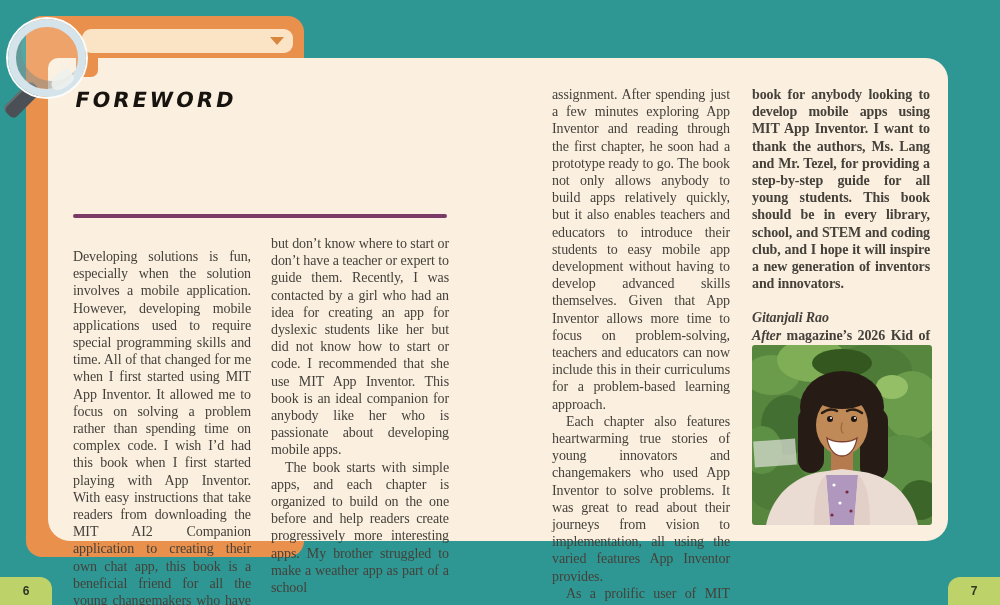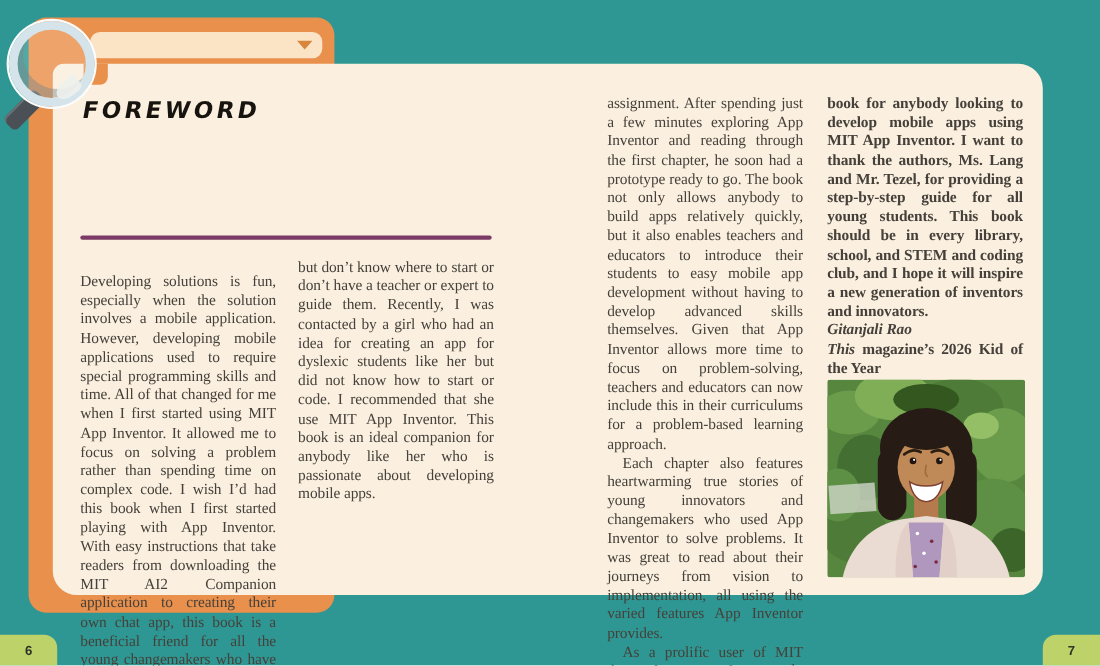--- a/index.html
+++ b/index.html
@@ -71,21 +71,21 @@
     font-size:14px; line-height:17.2px; text-align:justify;
     letter-spacing:-0.1px;
   }
   .col p { margin:0; }
   .col p.indent { text-indent:14px; }
   #col1 { left:73px;  top:248px; }
   #col2 { left:271px; top:235px; }
   #col3 { left:552px; top:86px; }
   #col4 { left:752px; top:86px;font-weight:bold; }
 
-  .signature { }
+  .signature { margin-top:17px; }
   .sig-name { font-style:italic; }
   .sig-italic { font-style:italic; }
   .sig-roman { font-style:normal; }
 
   .photo {
     position:absolute; left:752px; top:345px; width:180px; height:180px;
     border-radius:3px; overflow:hidden;
   }
   .photo svg { display:block; }
 
@@ -121,33 +121,34 @@
   <div class="title">FOREWORD</div>
 
   <div class="rule"></div>
 
   <div class="col" id="col1">
     <p>Developing solutions is fun, especially when the solution involves a mobile application. However, developing mobile applications used to require special programming skills and time. All of that changed for me when I first started using MIT App Inventor. It allowed me to focus on solving a problem rather than spending time on complex code. I wish I’d had this book when I first started playing with App Inventor. With easy instructions that take readers from downloading the MIT AI2 Companion application to creating their own chat app, this book is a beneficial friend for all the young changemakers who have ideas</p>
   </div>
 
   <div class="col" id="col2">
     <p>but don’t know where to start or don’t have a teacher or expert to guide them. Recently, I was contacted by a girl who had an idea for creating an app for dyslexic students like her but did not know how to start or code. I recommended that she use MIT App Inventor. This book is an ideal companion for anybody like her who is passionate about developing mobile apps.</p>
+    <p class="indent">The book starts with simple apps, and each chapter is organized to build on the one before and help readers create progressively more interesting apps. My brother struggled to make a weather app as part of a school</p>
   </div>
 
   <div class="col" id="col3">
     <p>assignment. After spending just a few minutes exploring App Inventor and reading through the first chapter, he soon had a prototype ready to go. The book not only allows anybody to build apps relatively quickly, but it also enables teachers and educators to introduce their students to easy mobile app development without having to develop advanced skills themselves. Given that App Inventor allows more time to focus on problem-solving, teachers and educators can now include this in their curriculums for a problem-based learning approach.</p>
     <p class="indent">Each chapter also features heartwarming true stories of young innovators and changemakers who used App Inventor to solve problems. It was great to read about their journeys from vision to implementation, all using the varied features App Inventor provides.</p>
     <p class="indent">As a prolific user of MIT App Inventor, I strongly recommend this</p>
   </div>
 
   <div class="col" id="col4">
     <p>book for anybody looking to develop mobile apps using MIT App Inventor. I want to thank the authors, Ms. Lang and Mr. Tezel, for providing a step-by-step guide for all young students. This book should be in every library, school, and STEM and coding club, and I hope it will inspire a new generation of inventors and innovators.</p>
     <div class="signature">
       <p class="sig-name">Gitanjali Rao</p>
-      <p class="sig-mag"><span class="sig-italic">This</span><span class="sig-roman"> magazine’s 2026 Kid of the Year</span></p>
+      <p class="sig-mag"><span class="sig-italic">After</span><span class="sig-roman"> magazine’s 2026 Kid of the Year</span></p>
     </div>
   </div>
 
   <div class="photo">
     <svg width="180" height="180" viewBox="0 0 180 180" xmlns="http://www.w3.org/2000/svg">
       <rect width="180" height="180" fill="#57863f"></rect>
       <ellipse cx="20" cy="30" rx="28" ry="20" fill="#6b9c4c"></ellipse>
       <ellipse cx="60" cy="15" rx="35" ry="22" fill="#7fae57"></ellipse>
       <ellipse cx="120" cy="25" rx="40" ry="26" fill="#4e7c38"></ellipse>
       <ellipse cx="90" cy="18" rx="30" ry="14" fill="#33571f"></ellipse>

